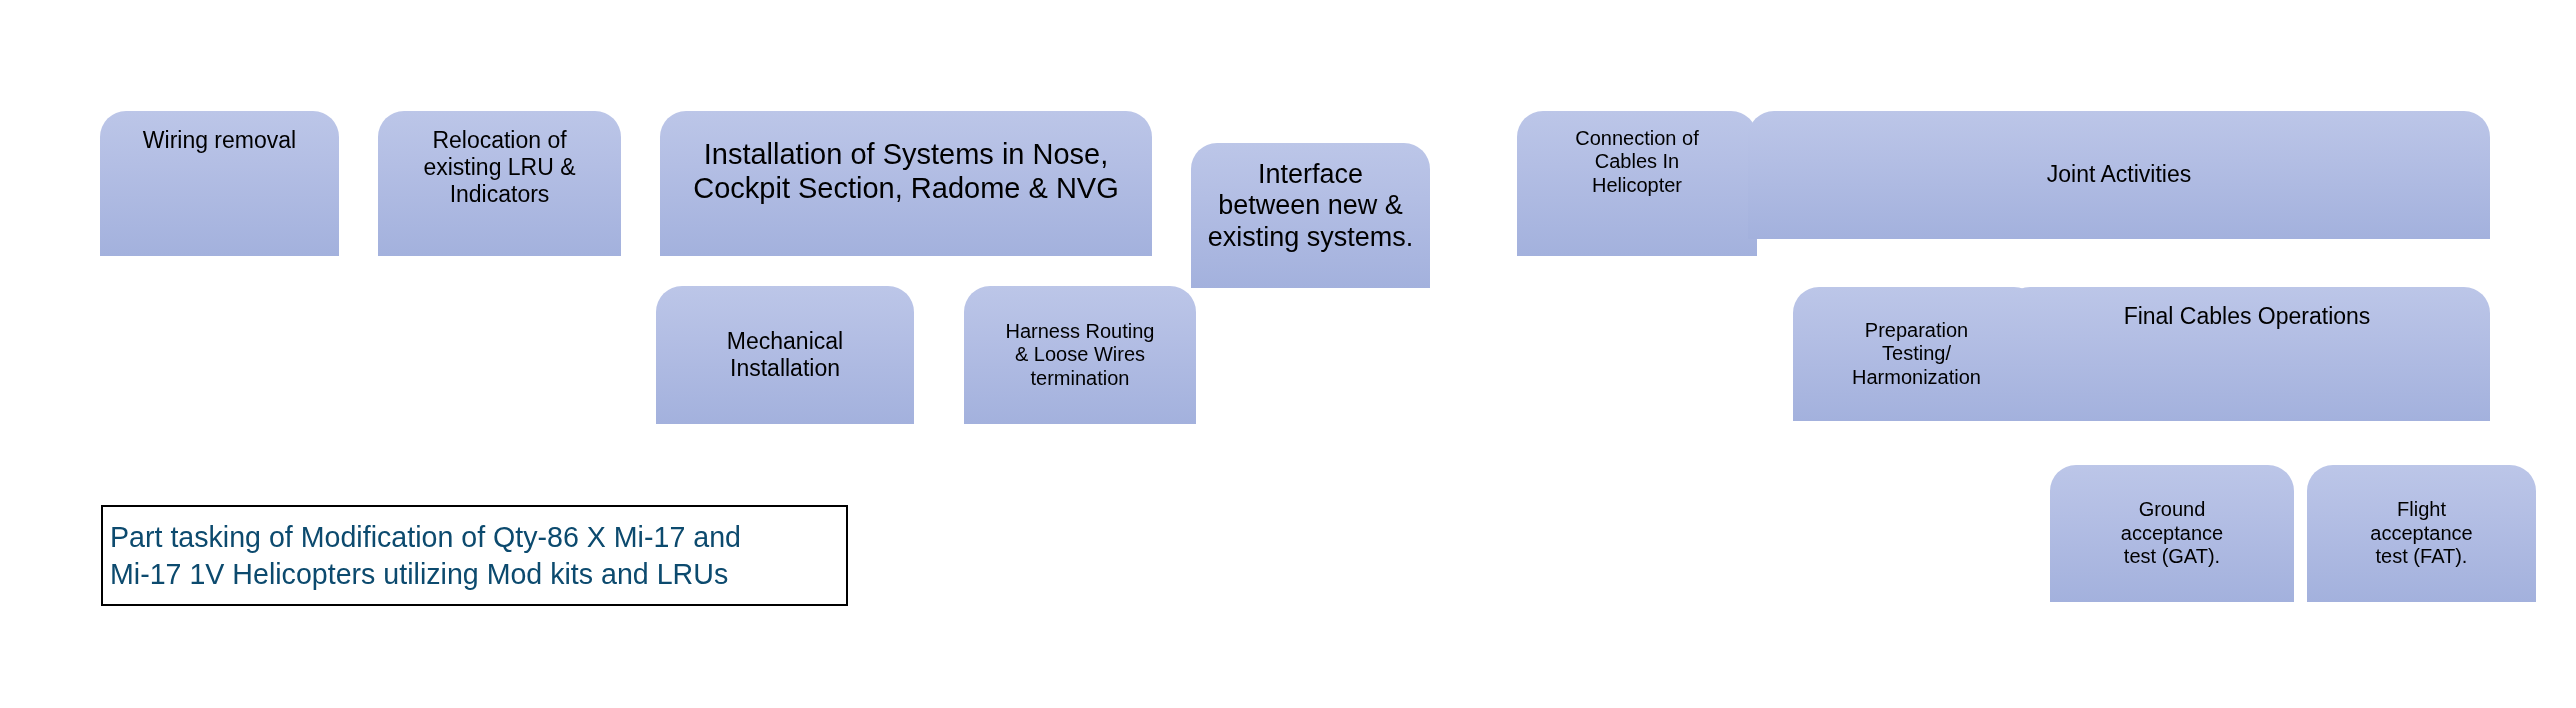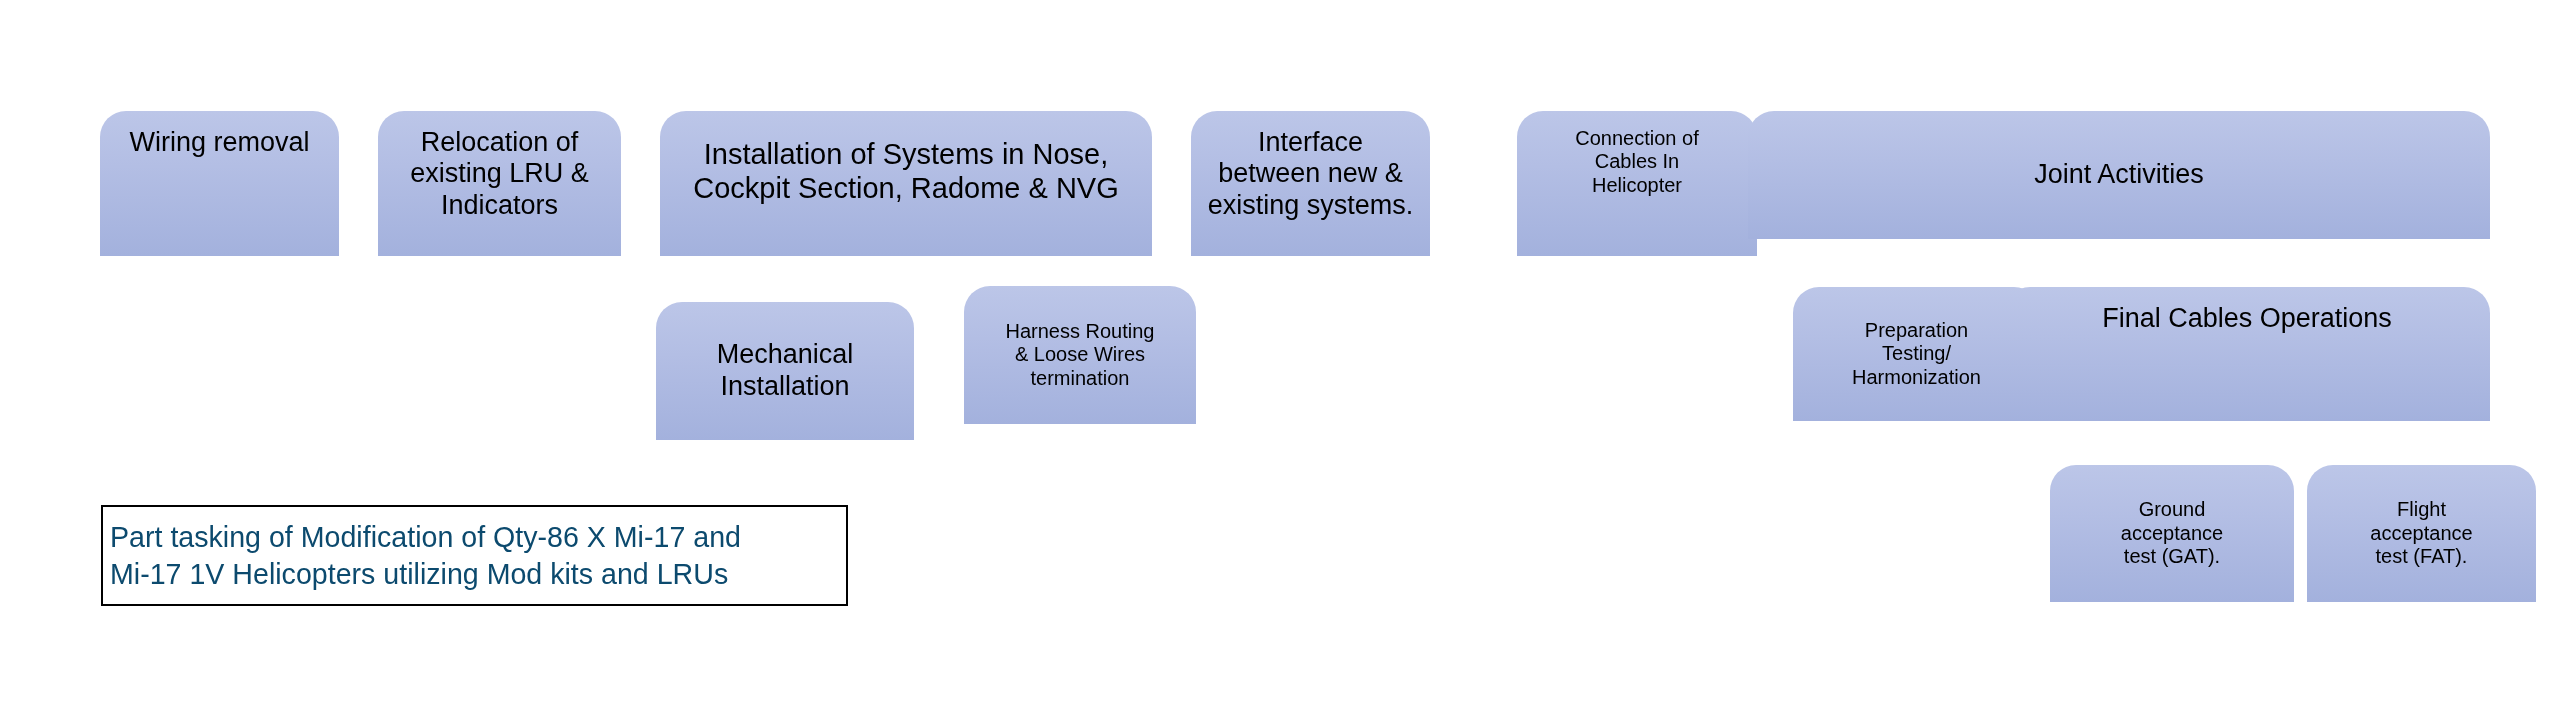--- a/index.html
+++ b/index.html
@@ -32,23 +32,23 @@
     color: #000000;
     line-height: 1.18;
     padding: 3.5px 8.7px;
     overflow: hidden;
   }
   .pbox .lbl {
     display: block;
     width: 100%;
     white-space: pre-line;
   }
-  .t-31 { font-size: 27px; }
+  .t-31 { font-size: 27px; margin-top: 32px; }
   .t-32 { font-size: 20px; margin-left: 45px; }
-  .t-33 { font-size: 27px; }
+  .t-33 { font-size: 23px; }
   .t-34 { font-size: 29px; }
 
   
   .anchor-top    { align-items: flex-start; padding-top: 15.6px; }
   .anchor-mid    { align-items: center; }
   .anchor-upper  { align-items: flex-start; padding-top: 26px; }
 
   
   .caption-box {
     position: absolute;
@@ -94,21 +94,21 @@
   <div class="pbox anchor-top t-32" style="left:1472px; top:111px; width:240px; height:145px;">
     <span class="lbl">Connection of
 Cables In
 Helicopter</span>
   </div>
 
   <div class="pbox anchor-mid t-33" style="left:1748px; top:111px; width:742px; height:128px;">
     <span class="lbl">Joint Activities</span>
   </div>
 
-  <div class="pbox anchor-mid t-33" style="left:656px; top:286px; width:258px; height:138px;margin-top:16px;">
+  <div class="pbox anchor-mid t-33" style="left:656px; top:286px; width:258px; height:138px;">
     <span class="lbl">Mechanical
 Installation</span>
   </div>
 
   <div class="pbox anchor-mid t-32" style="left:919px; top:286px; width:232px; height:138px;">
     <span class="lbl">Harness Routing
 &amp; Loose Wires
 termination</span>
   </div>
 

